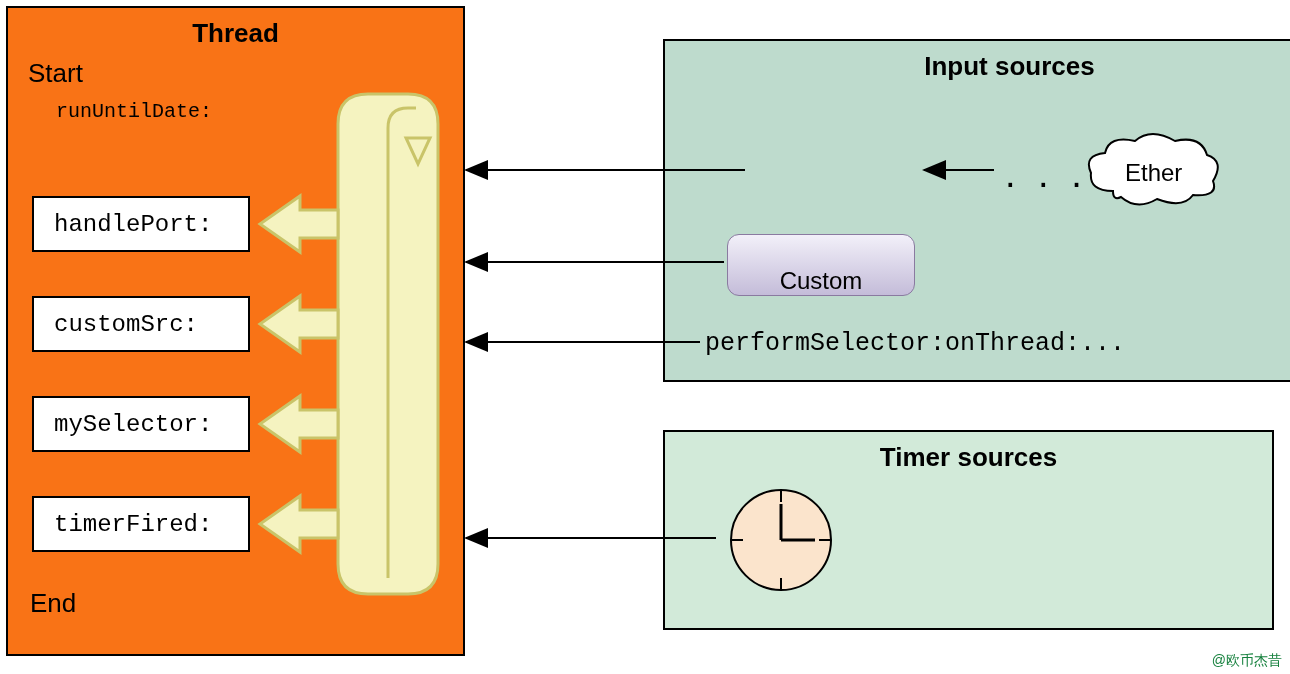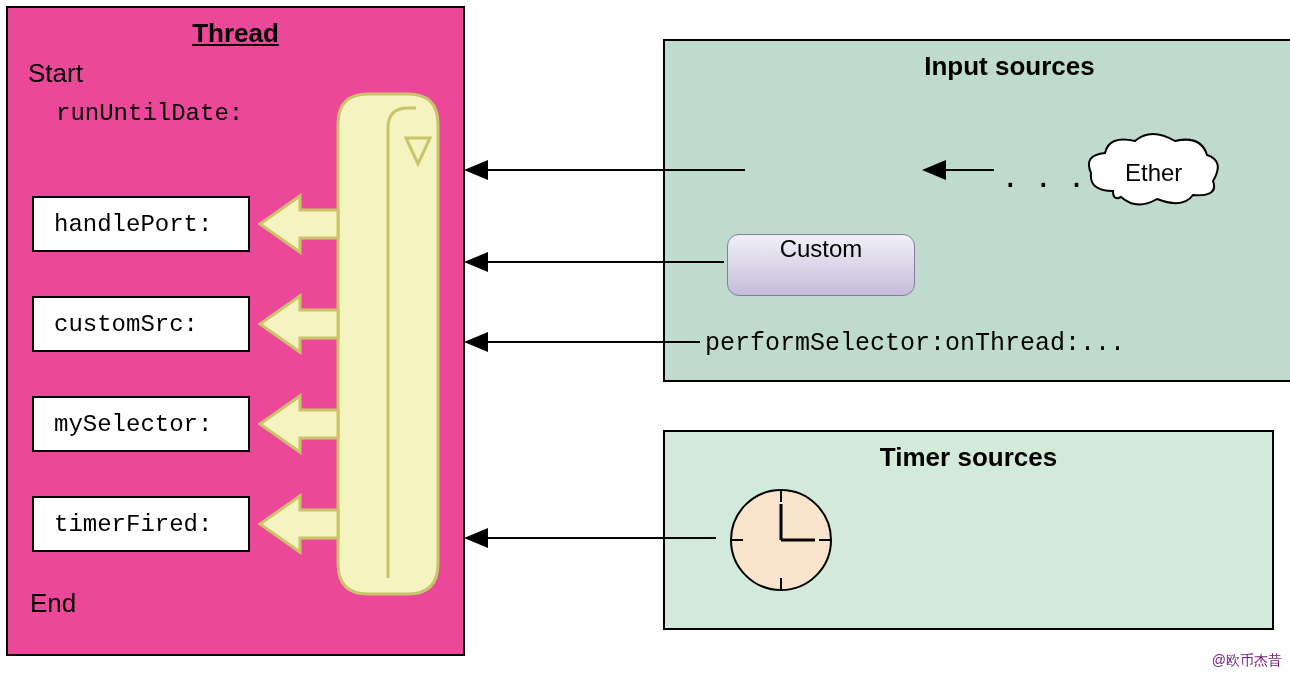--- a/index.html
+++ b/index.html
@@ -10,22 +10,21 @@
     position: relative;
     font-family: Arial, Helvetica, sans-serif;
     background: #fff;
   }
   .panel {
     position: absolute;
     border: 2px solid #000;
   }
   .thread-panel {
     left: 6px; top: 6px; width: 459px; height: 650px;
-    background: #ec4899;
-    text-decoration: underline;
+    background: #f97316;
   }
   .input-panel {
     left: 663px; top: 39px; width: 693px; height: 343px;
     background: #bedbcd;
   }
   .timer-panel {
     left: 663px; top: 430px; width: 611px; height: 200px;
     background: #d2ead9;
   }
   .panel-title {
@@ -35,21 +34,21 @@
     margin-top: 10px;
     color: #000;
   }
   .thread-start {
     position: absolute; left: 20px; top: 50px;
     font-size: 26px;
   }
   .thread-method {
     position: absolute; left: 48px; top: 92px;
     font-family: "Courier New", monospace;
-    font-size: 24px;
+    font-size: 20px;
   }
   .thread-end {
     position: absolute; left: 22px; top: 580px;
     font-size: 26px;
   }
   .handler-box {
     position: absolute;
     left: 24px; width: 218px; height: 56px;
     background: #fff;
     border: 2px solid #000;
@@ -79,21 +78,21 @@
     border: 1px solid #5a7a8a;
     border-right: none;
     background: #bedbcd;
   }
   .custom-box {
     position: absolute; left: 62px; top: 193px;
     width: 188px; height: 62px;
     background: linear-gradient(#f2f0f9, #c4bcd9);
     border: 1px solid #8a7aa0;
     border-radius: 12px;
-    display: flex; align-items: flex-start; justify-content: center;
+    display: flex; align-items: flex-end; justify-content: center;
     font-size: 24px;
   }
   .perform-text {
     position: absolute; left: 40px; top: 288px;
     font-family: "Courier New", monospace;
     font-size: 25px;
   }
   .ether-cloud {
     position: absolute; left: 418px; top: 90px;
     width: 140px; height: 78px;
@@ -105,21 +104,21 @@
   .connector-dots {
     position: absolute; left: 340px; top: 112px;
     font-size: 38px;
     letter-spacing: 6px;
   }
   .svg-layer {
     position: absolute; left: 0; top: 0; pointer-events: none;
   }
   .watermark {
     position: absolute; right: 8px; bottom: 4px;
-    color: #701a75; font-size: 14px;
+    color: #15803d; font-size: 14px;
   }
 </style>
 </head>
 <body>
 
 <div class="panel thread-panel">
   <div class="panel-title">Thread</div>
   <div class="thread-start">Start</div>
   <div class="thread-method">runUntilDate:</div>
 

